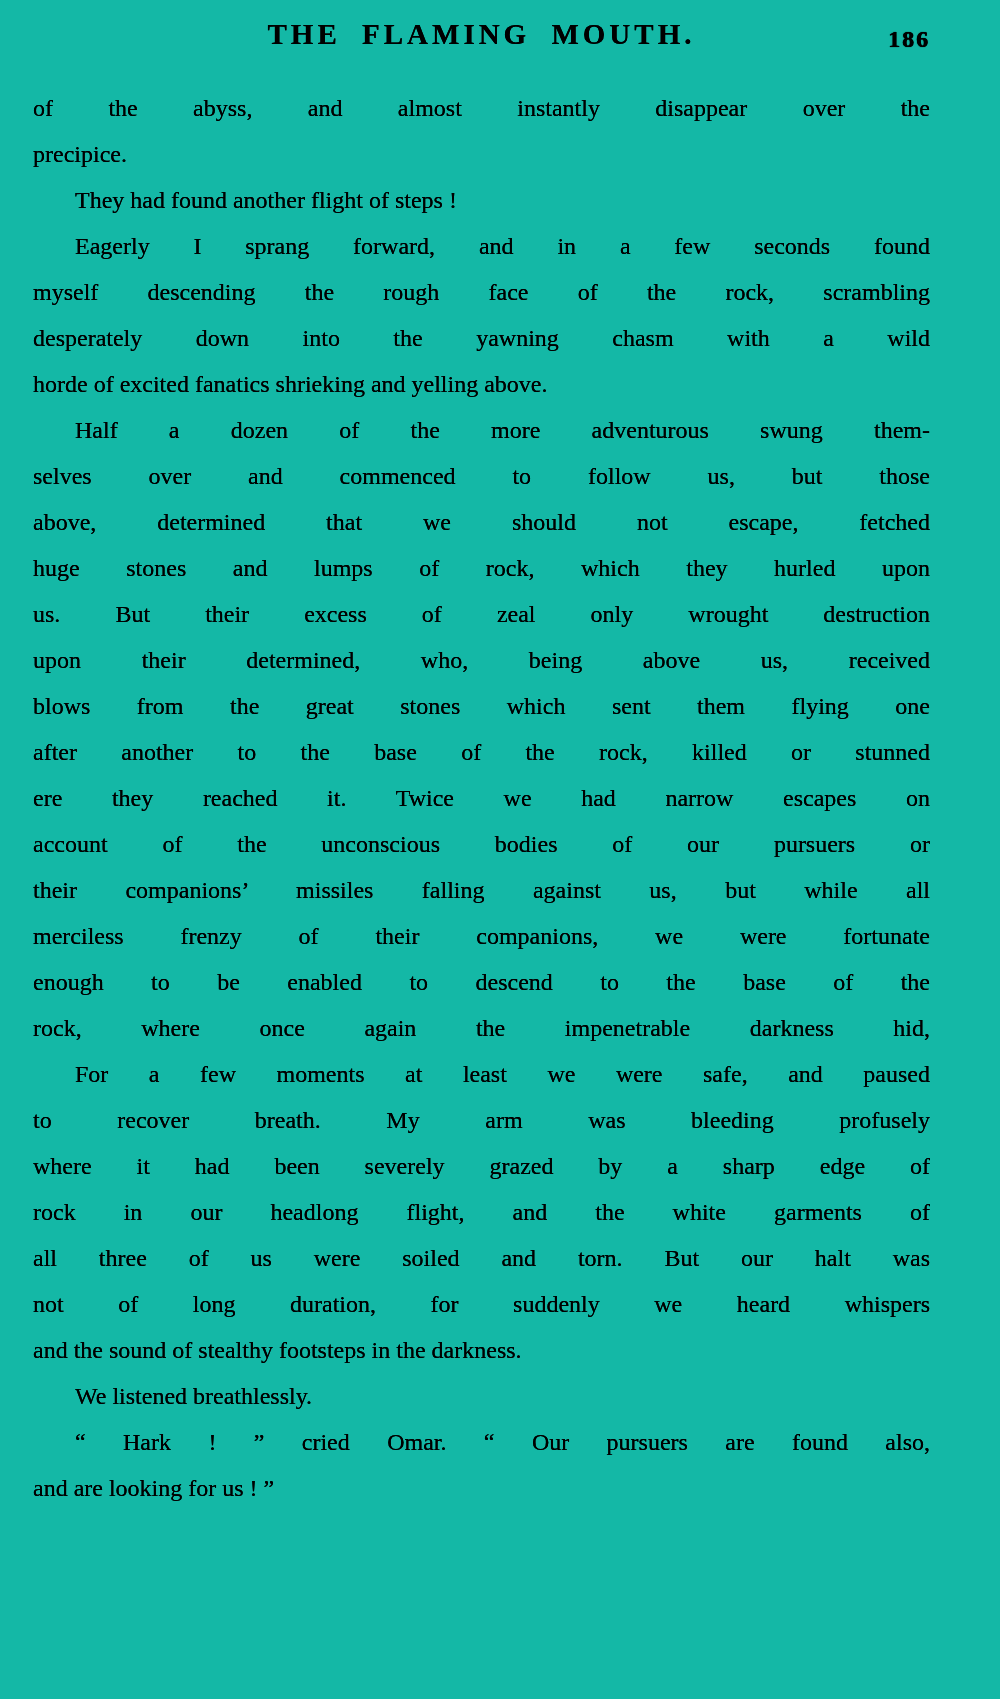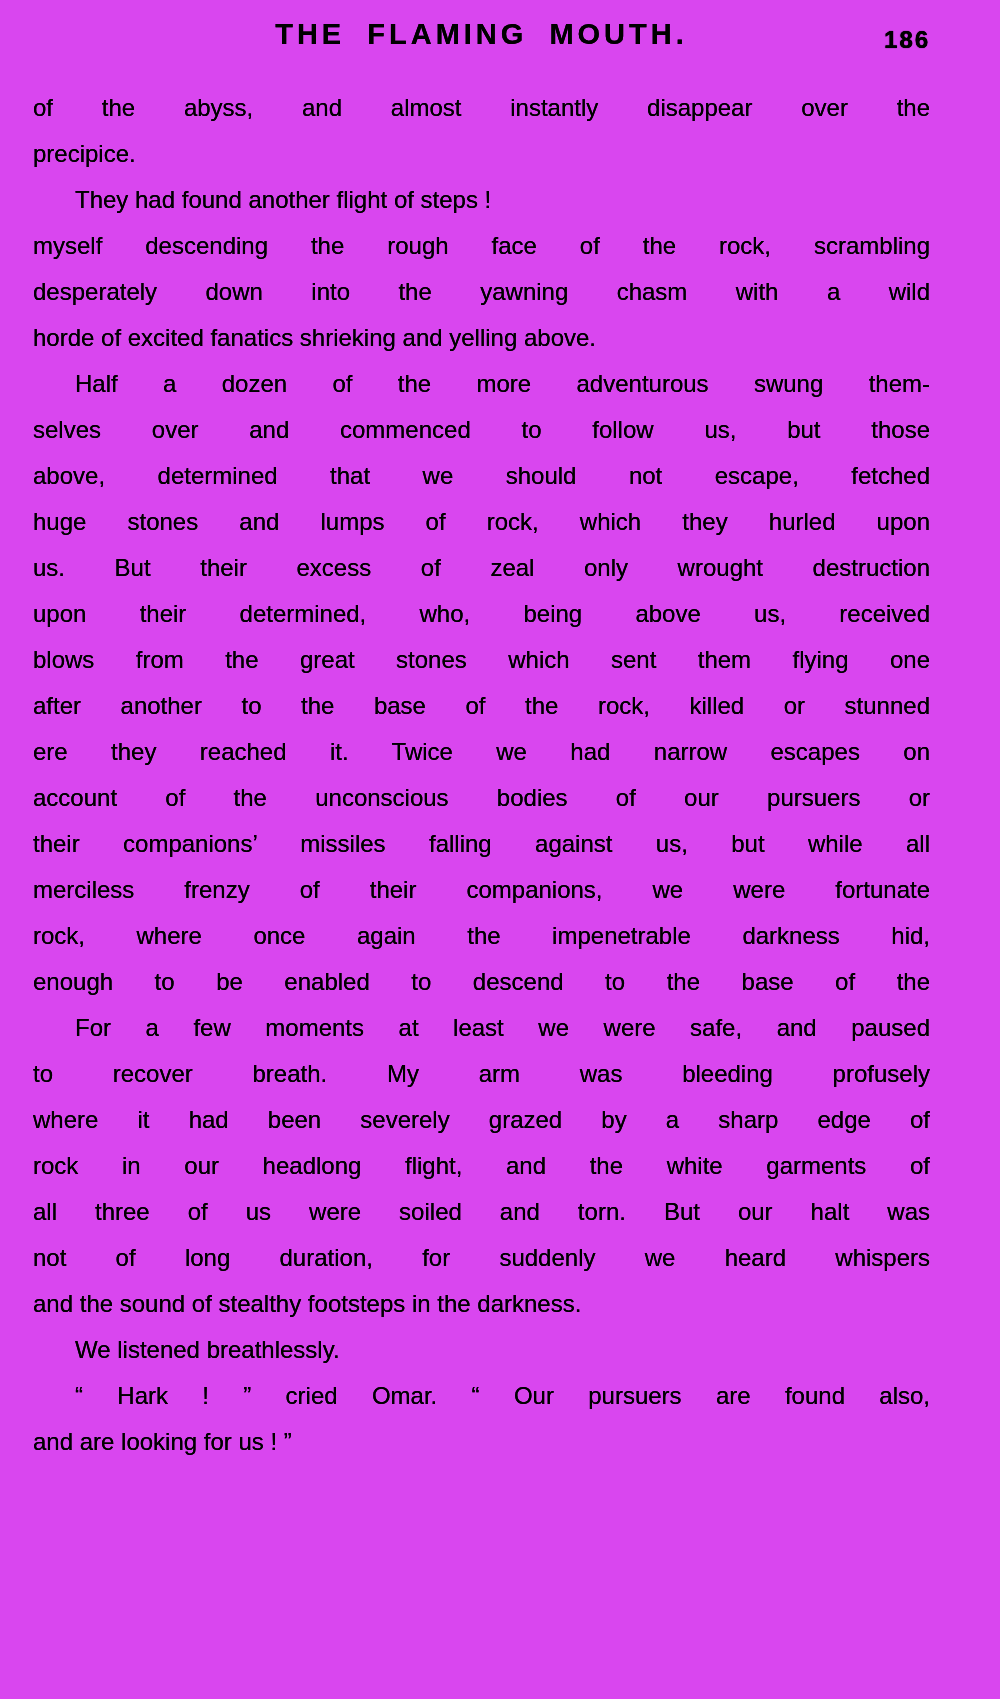--- a/index.html
+++ b/index.html
@@ -4,23 +4,23 @@
 <style>
   html, body {
     margin: 0;
     padding: 0;
     background: #ffffff;
   }
   .page {
     position: relative;
     width: 1000px;
     height: 1699px;
-    background: #d946ef;
+    background: #14b8a6;
     color: #000000;
-    font-family: Liberation Sans, sans-serif;
+    font-family: Liberation Serif, serif;
     overflow: hidden;
   }
   .running-header {
     position: absolute;
     top: 18px;
     left: 33px;
     width: 897px;
     height: 36px;
   }
   .running-title {
@@ -77,39 +77,40 @@
   </div>
   <div class="body-text">
       <div class="paragraph">
         <div class="text-line">of the abyss, and almost instantly disappear over the</div>
         <div class="text-line end">precipice.</div>
       </div>
       <div class="paragraph">
         <div class="text-line end indent">They had found another flight of steps !</div>
       </div>
       <div class="paragraph">
+        <div class="text-line indent">Eagerly I sprang forward, and in a few seconds found</div>
         <div class="text-line">myself descending the rough face of the rock, scrambling</div>
         <div class="text-line">desperately down into the yawning chasm with a wild</div>
         <div class="text-line end">horde of excited fanatics shrieking and yelling above.</div>
       </div>
       <div class="paragraph">
         <div class="text-line indent">Half a dozen of the more adventurous swung them-</div>
         <div class="text-line">selves over and commenced to follow us, but those</div>
         <div class="text-line">above, determined that we should not escape, fetched</div>
         <div class="text-line">huge stones and lumps of rock, which they hurled upon</div>
         <div class="text-line">us.  But their excess of zeal only wrought destruction</div>
         <div class="text-line">upon their determined, who, being above us, received</div>
         <div class="text-line">blows from the great stones which sent them flying one</div>
         <div class="text-line">after another to the base of the rock, killed or stunned</div>
         <div class="text-line">ere they reached it.  Twice we had narrow escapes on</div>
         <div class="text-line">account of the unconscious bodies of our pursuers or</div>
         <div class="text-line">their companions’ missiles falling against us, but while all</div>
         <div class="text-line">merciless frenzy of their companions, we were fortunate</div>
+        <div class="text-line">enough to be enabled to descend to the base of the</div>
         <div class="text-line">rock, where once again the impenetrable darkness hid,</div>
-        <div class="text-line">enough to be enabled to descend to the base of the</div>
       </div>
       <div class="paragraph">
         <div class="text-line indent">For a few moments at least we were safe, and paused</div>
         <div class="text-line">to recover breath.  My arm was bleeding profusely</div>
         <div class="text-line">where it had been severely grazed by a sharp edge of</div>
         <div class="text-line">rock in our headlong flight, and the white garments of</div>
         <div class="text-line">all three of us were soiled and torn.  But our halt was</div>
         <div class="text-line">not of long duration, for suddenly we heard whispers</div>
         <div class="text-line end">and the sound of stealthy footsteps in the darkness.</div>
       </div>

